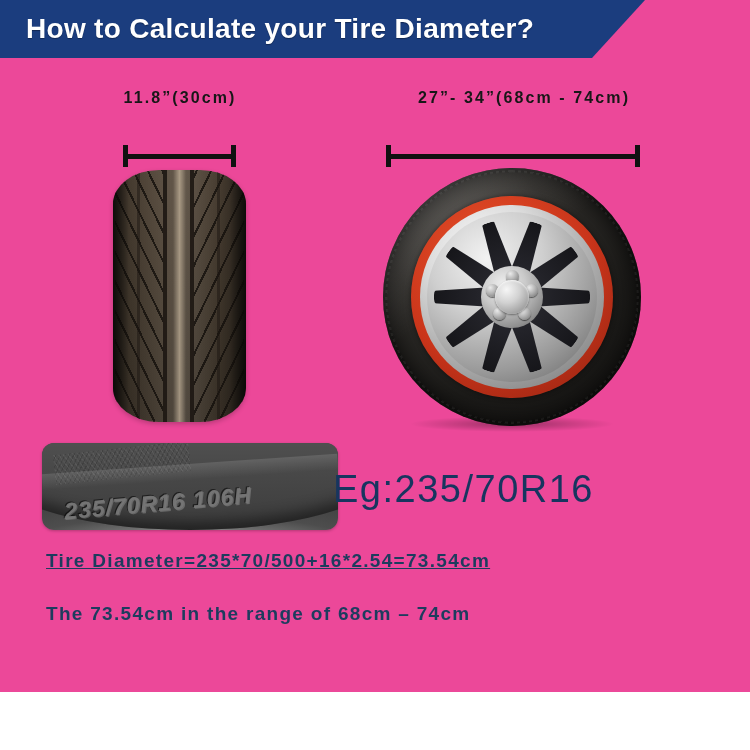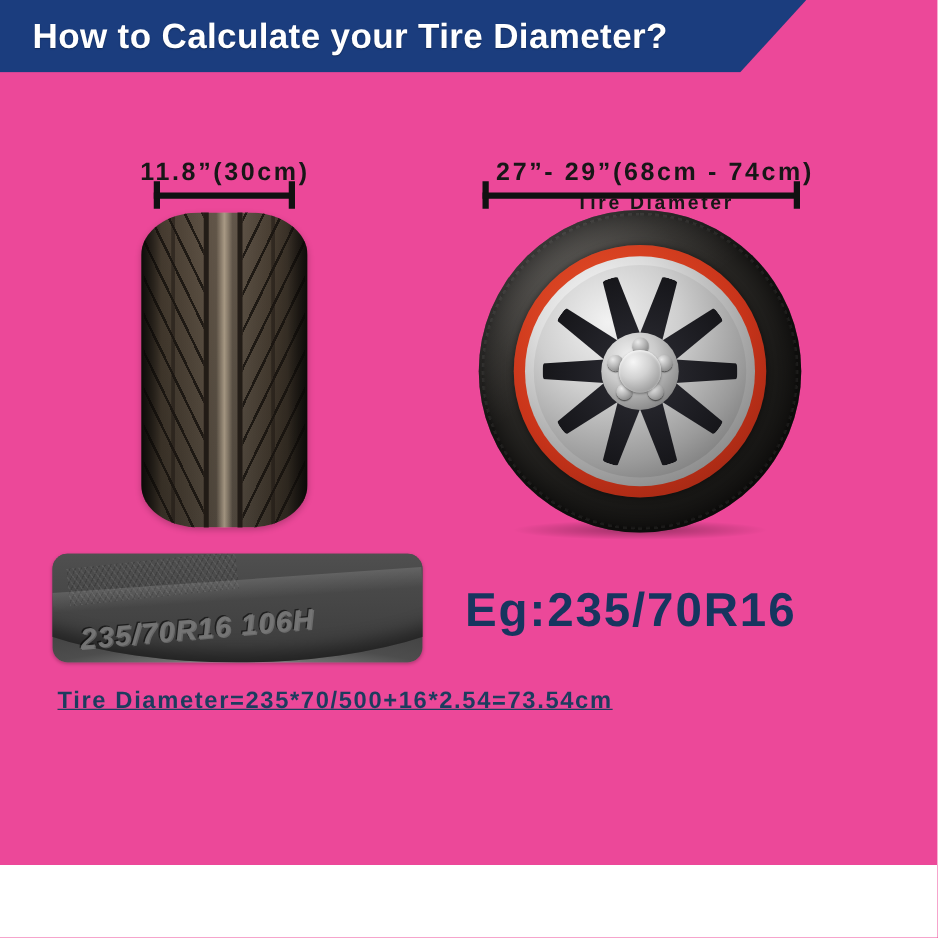--- a/index.html
+++ b/index.html
@@ -45,24 +45,23 @@
 
   
   .meas-label {
     position: absolute;
     text-align: center;
     color: #171717;
     font-weight: bold;
     white-space: nowrap;
   }
   .meas-value {
-    font-size: 20px;
+    font-size: 16px;
     letter-spacing: 2.1px;
     line-height: 24px;
-    margin-top: 40px;
   }
   .meas-name {
     font-size: 15.5px;
     letter-spacing: 2.1px;
     line-height: 22px;
     margin-top: 2px;
   }
 
   #label-width {
     left: 60px;
@@ -312,24 +311,24 @@
     text-shadow:
        1px 1px 0 rgba(255,255,255,0.22),
       -1px -1px 0 rgba(0,0,0,0.55);
     transform: rotate(-5deg);
     white-space: nowrap;
   }
 
   
   .eg-line {
     position: absolute;
-    left: 372px;
+    left: 333px;
     top: 468px;
     font-size: 38px;
-    font-weight: bold;
+    font-weight: normal;
     color: #17355f;
     letter-spacing: 1.5px;
     white-space: nowrap;
   }
 
   
   .formula {
     position: absolute;
     left: 46px;
     font-size: 19px;
@@ -349,22 +348,21 @@
 <div id="page">
 
   <div class="banner"></div>
   <div class="banner-title">How to Calculate your Tire Diameter?</div>
 
   <div class="meas-label" id="label-width">
     <div class="meas-value">11.8”(30cm)</div>
   </div>
 
   <div class="meas-label" id="label-diameter">
-    <div class="meas-value">27”- 29”(68cm - 74cm)</div>
-    <div class="meas-name">Tire Diameter</div>
+    <div class="meas-value">27”- 34”(68cm - 74cm)</div>
   </div>
 
   <div class="dim-bar" id="dim-width">
     <div class="cap left"></div>
     <div class="bar-line"></div>
     <div class="cap right"></div>
   </div>
 
   <div class="dim-bar" id="dim-diameter">
     <div class="cap left"></div>
@@ -415,14 +413,15 @@
   <div class="sidewall">
     <div class="curve"></div>
     <div class="knurl"></div>
     <div class="sheen"></div>
     <div class="sidewall-code">235/70R16  106H</div>
   </div>
 
   <div class="eg-line">Eg:235/70R16</div>
 
   <div class="formula" id="formula-0">Tire Diameter=235*70/500+16*2.54=73.54cm</div>
+  <div class="formula" id="formula-1">The 73.54cm in the range of 68cm – 74cm</div>
 
 </div>
 
 </body></html>

